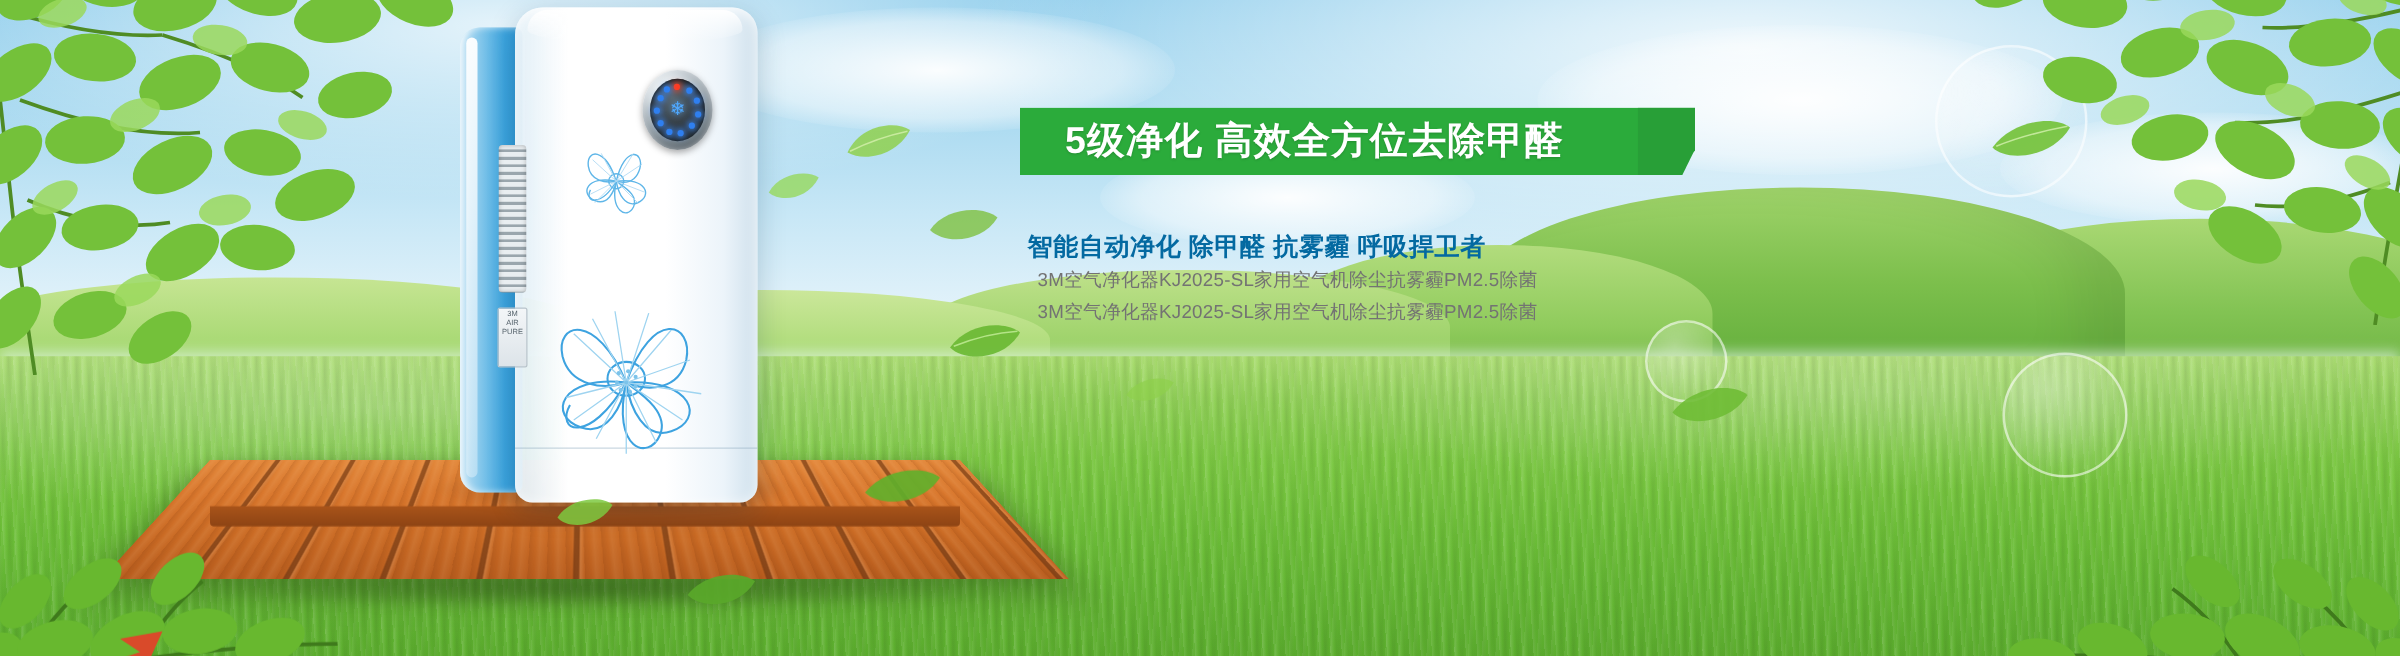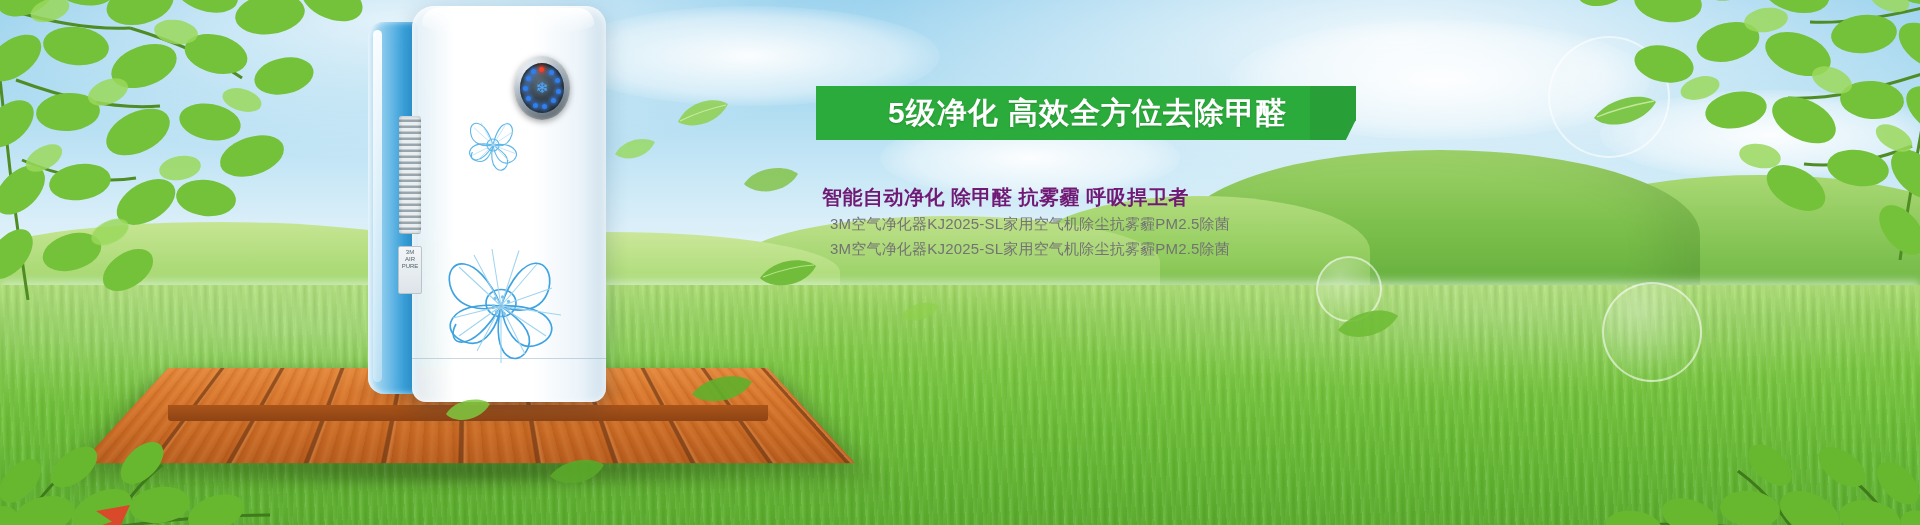--- a/index.html
+++ b/index.html
@@ -180,27 +180,26 @@
     position:absolute;right:0;top:0;width:46px;height:100%;
     background:#2bab3b;
     clip-path:polygon(0 0, 100% 0, 100% 62%, 78% 100%, 0 100%);
     filter:brightness(.93);
   }
   .headline .txt{
     position:absolute;left:36px;top:0;height:54px;line-height:54px;
     color:#ffffff;font-size:30px;font-weight:bold;letter-spacing:1px;
     white-space:nowrap;
     text-shadow:0 1px 2px rgba(0,0,0,.18);
-    margin-left:36px;
   }
 
   
   .subtitle{
     position:absolute;left:822px;top:184px;
-    color:#701a75;font-size:20px;font-weight:bold;letter-spacing:.5px;
+    color:#0369a1;font-size:20px;font-weight:bold;letter-spacing:.5px;
     white-space:nowrap;
   }
   .desc{
     position:absolute;left:830px;
     color:#737373;font-size:15px;white-space:nowrap;letter-spacing:.2px;
   }
   .desc1{top:215px;}
   .desc2{top:240px;}
 
   

